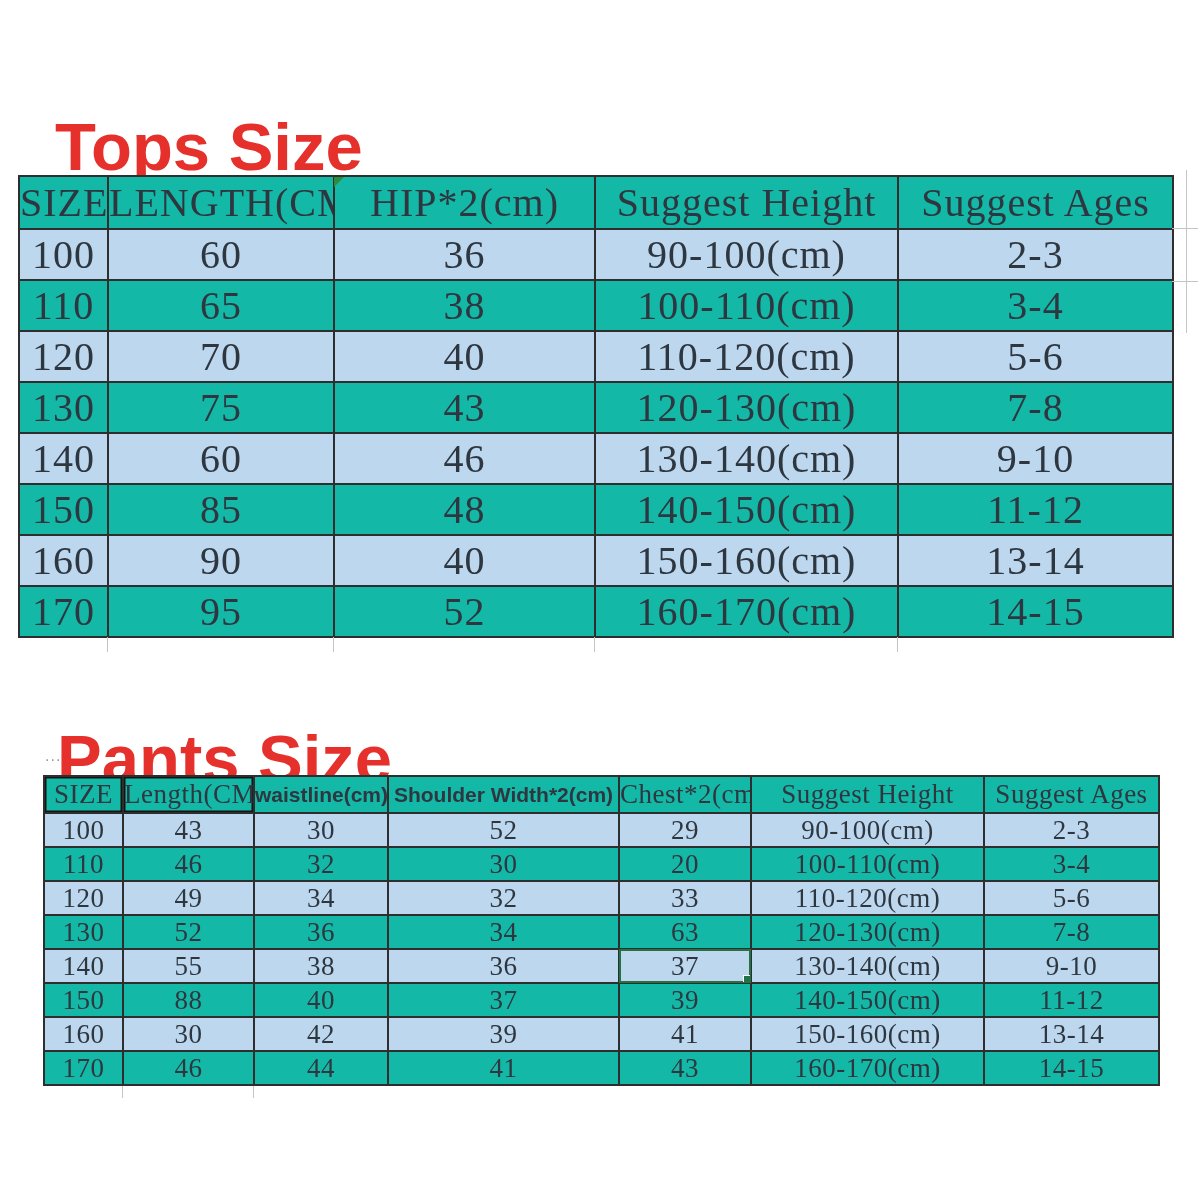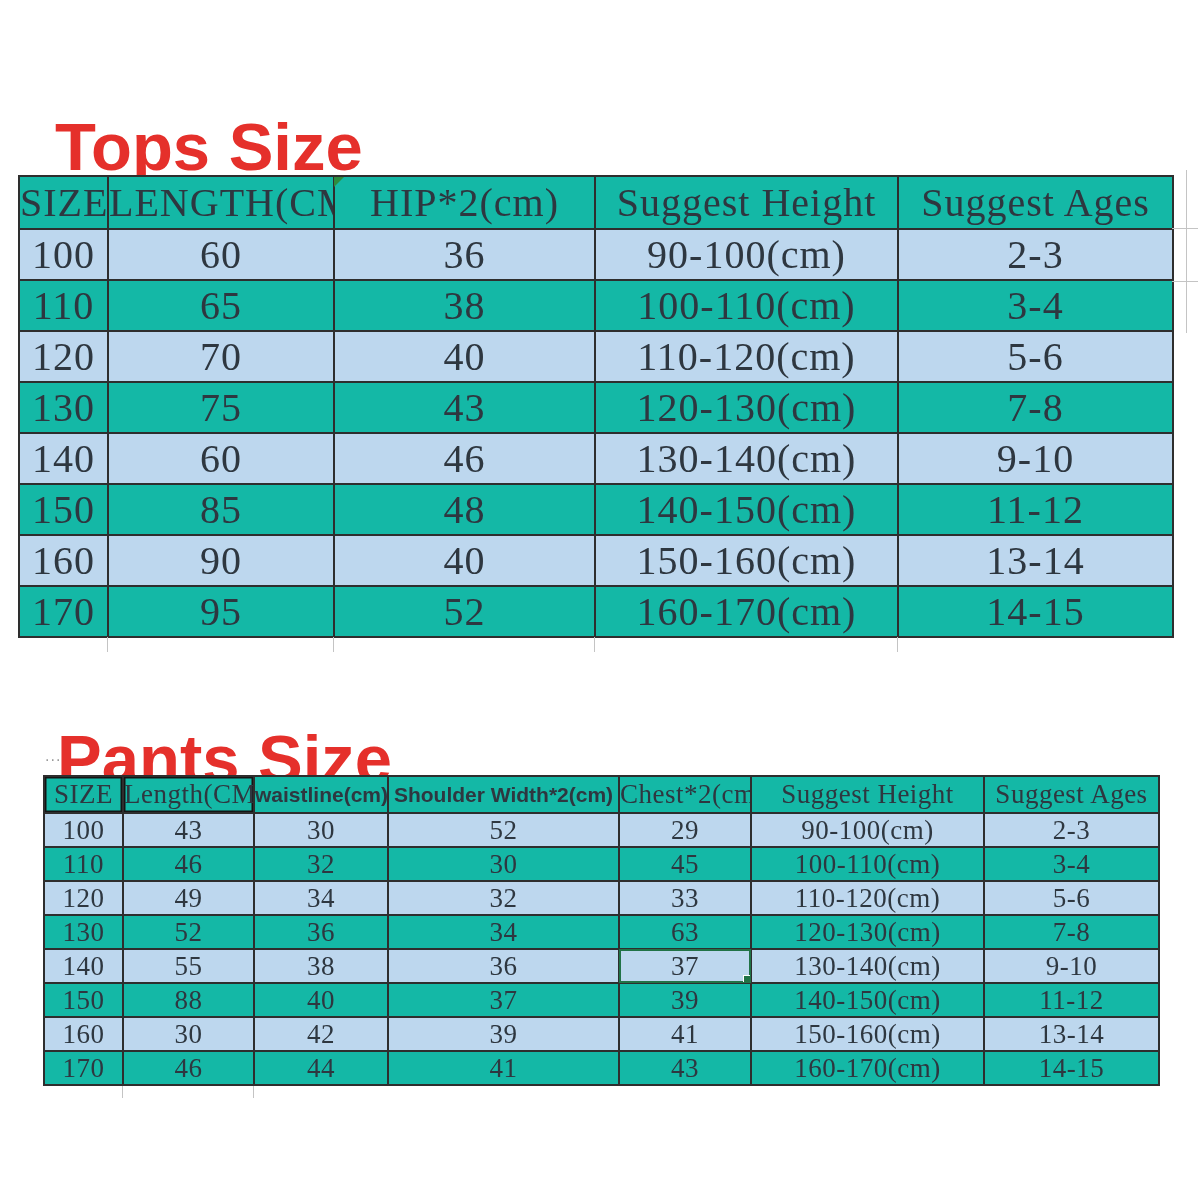--- a/index.html
+++ b/index.html
@@ -183,21 +183,21 @@
         <td>52</td>
         <td>29</td>
         <td>90-100(cm)</td>
         <td>2-3</td>
       </tr>
       <tr>
         <td>110</td>
         <td>46</td>
         <td>32</td>
         <td>30</td>
-        <td>45</td>
+        <td>20</td>
         <td>100-110(cm)</td>
         <td>3-4</td>
       </tr>
       <tr>
         <td>120</td>
         <td>49</td>
         <td>34</td>
         <td>32</td>
         <td>33</td>
         <td>110-120(cm)</td>

